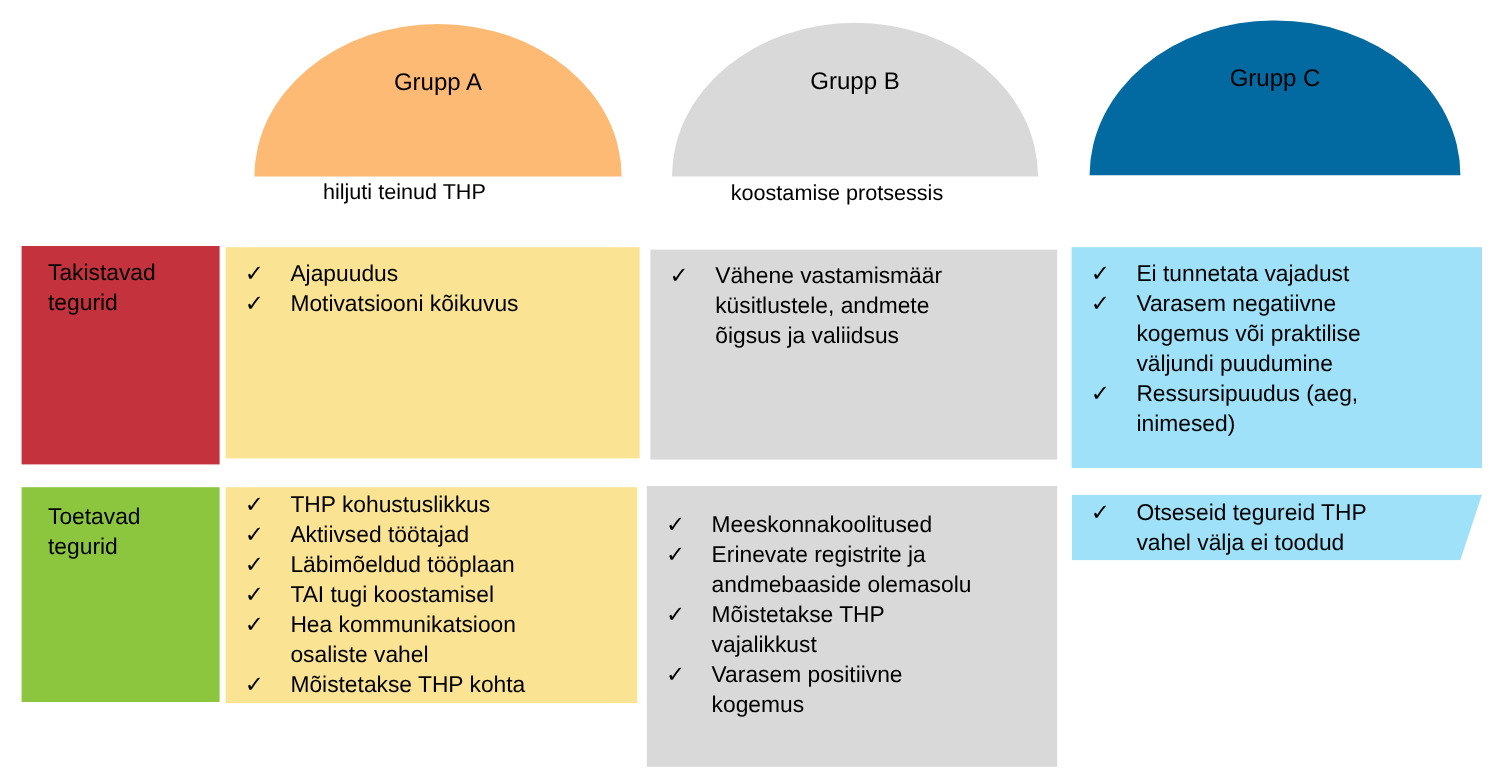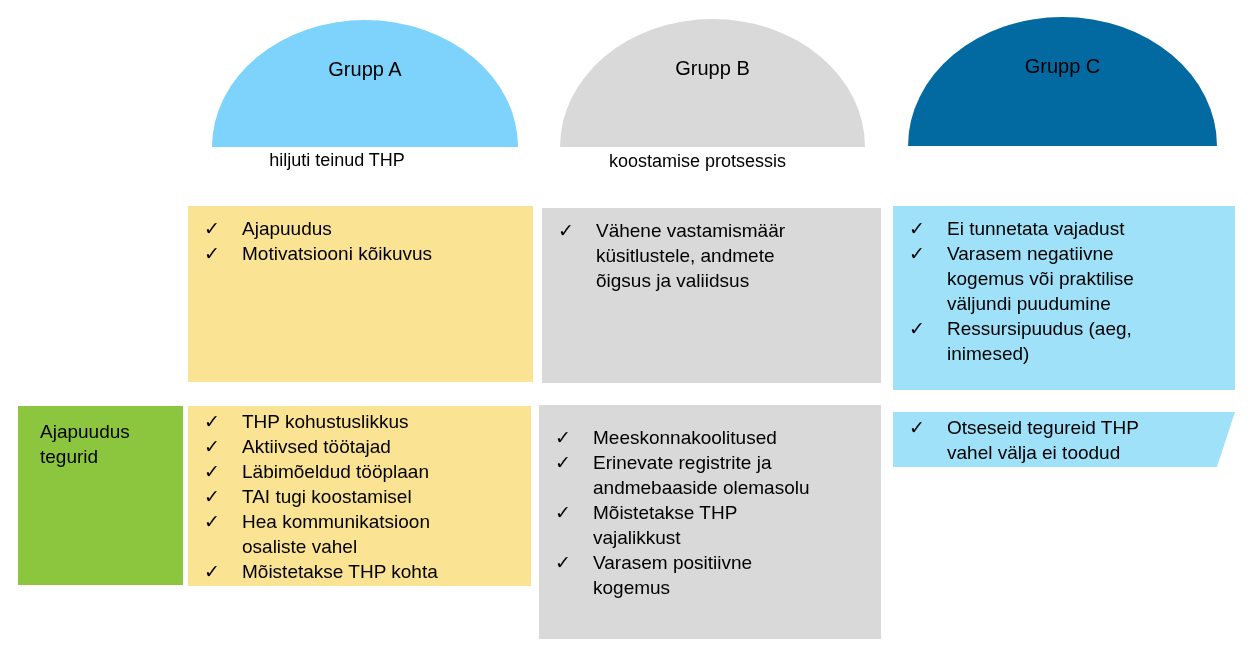--- a/index.html
+++ b/index.html
@@ -48,34 +48,35 @@
     left:893px; top:412px; width:342px; height:55px;
     clip-path:polygon(0 0, 100% 0, 94.7% 100%, 0 100%);
   }
   #cell-c2 ul { padding-top:3px; }
 </style>
 </head>
 <body>
 
 <div class="canvas">
 
-  <div class="dome" id="dome-a" style="background-color: #7dd3fc;">
+  <div class="dome" id="dome-a" style="background-color: #fdba74;">
     <span class="dome-label">Grupp A</span>
   </div>
   <div class="dome" id="dome-b" style="background-color: rgb(217, 217, 217);">
     <span class="dome-label">Grupp B</span>
   </div>
   <div class="dome" id="dome-c" style="background-color: #0369a1;">
     <span class="dome-label">Grupp C</span>
   </div>
 
   <div class="sub-label" id="sub-a">hiljuti teinud THP</div>
   <div class="sub-label" id="sub-b">koostamise protsessis</div>
 
-  <div class="row-header" id="hdr-supporting" style="background-color: rgb(140, 198, 63);">Ajapuudus tegurid</div>
+  <div class="row-header" id="hdr-blocking" style="background-color: rgb(195, 50, 61);">Takistavad tegurid</div>
+  <div class="row-header" id="hdr-supporting" style="background-color: rgb(140, 198, 63);">Toetavad tegurid</div>
 
   <div class="cell" id="cell-a1" style="background-color: rgb(250, 227, 147);">
     <ul>
       <li>
           <span class="check">✓</span>
           <span class="txt">Ajapuudus</span>
         </li>
       <li>
           <span class="check">✓</span>
           <span class="txt">Motivatsiooni kõikuvus</span>

